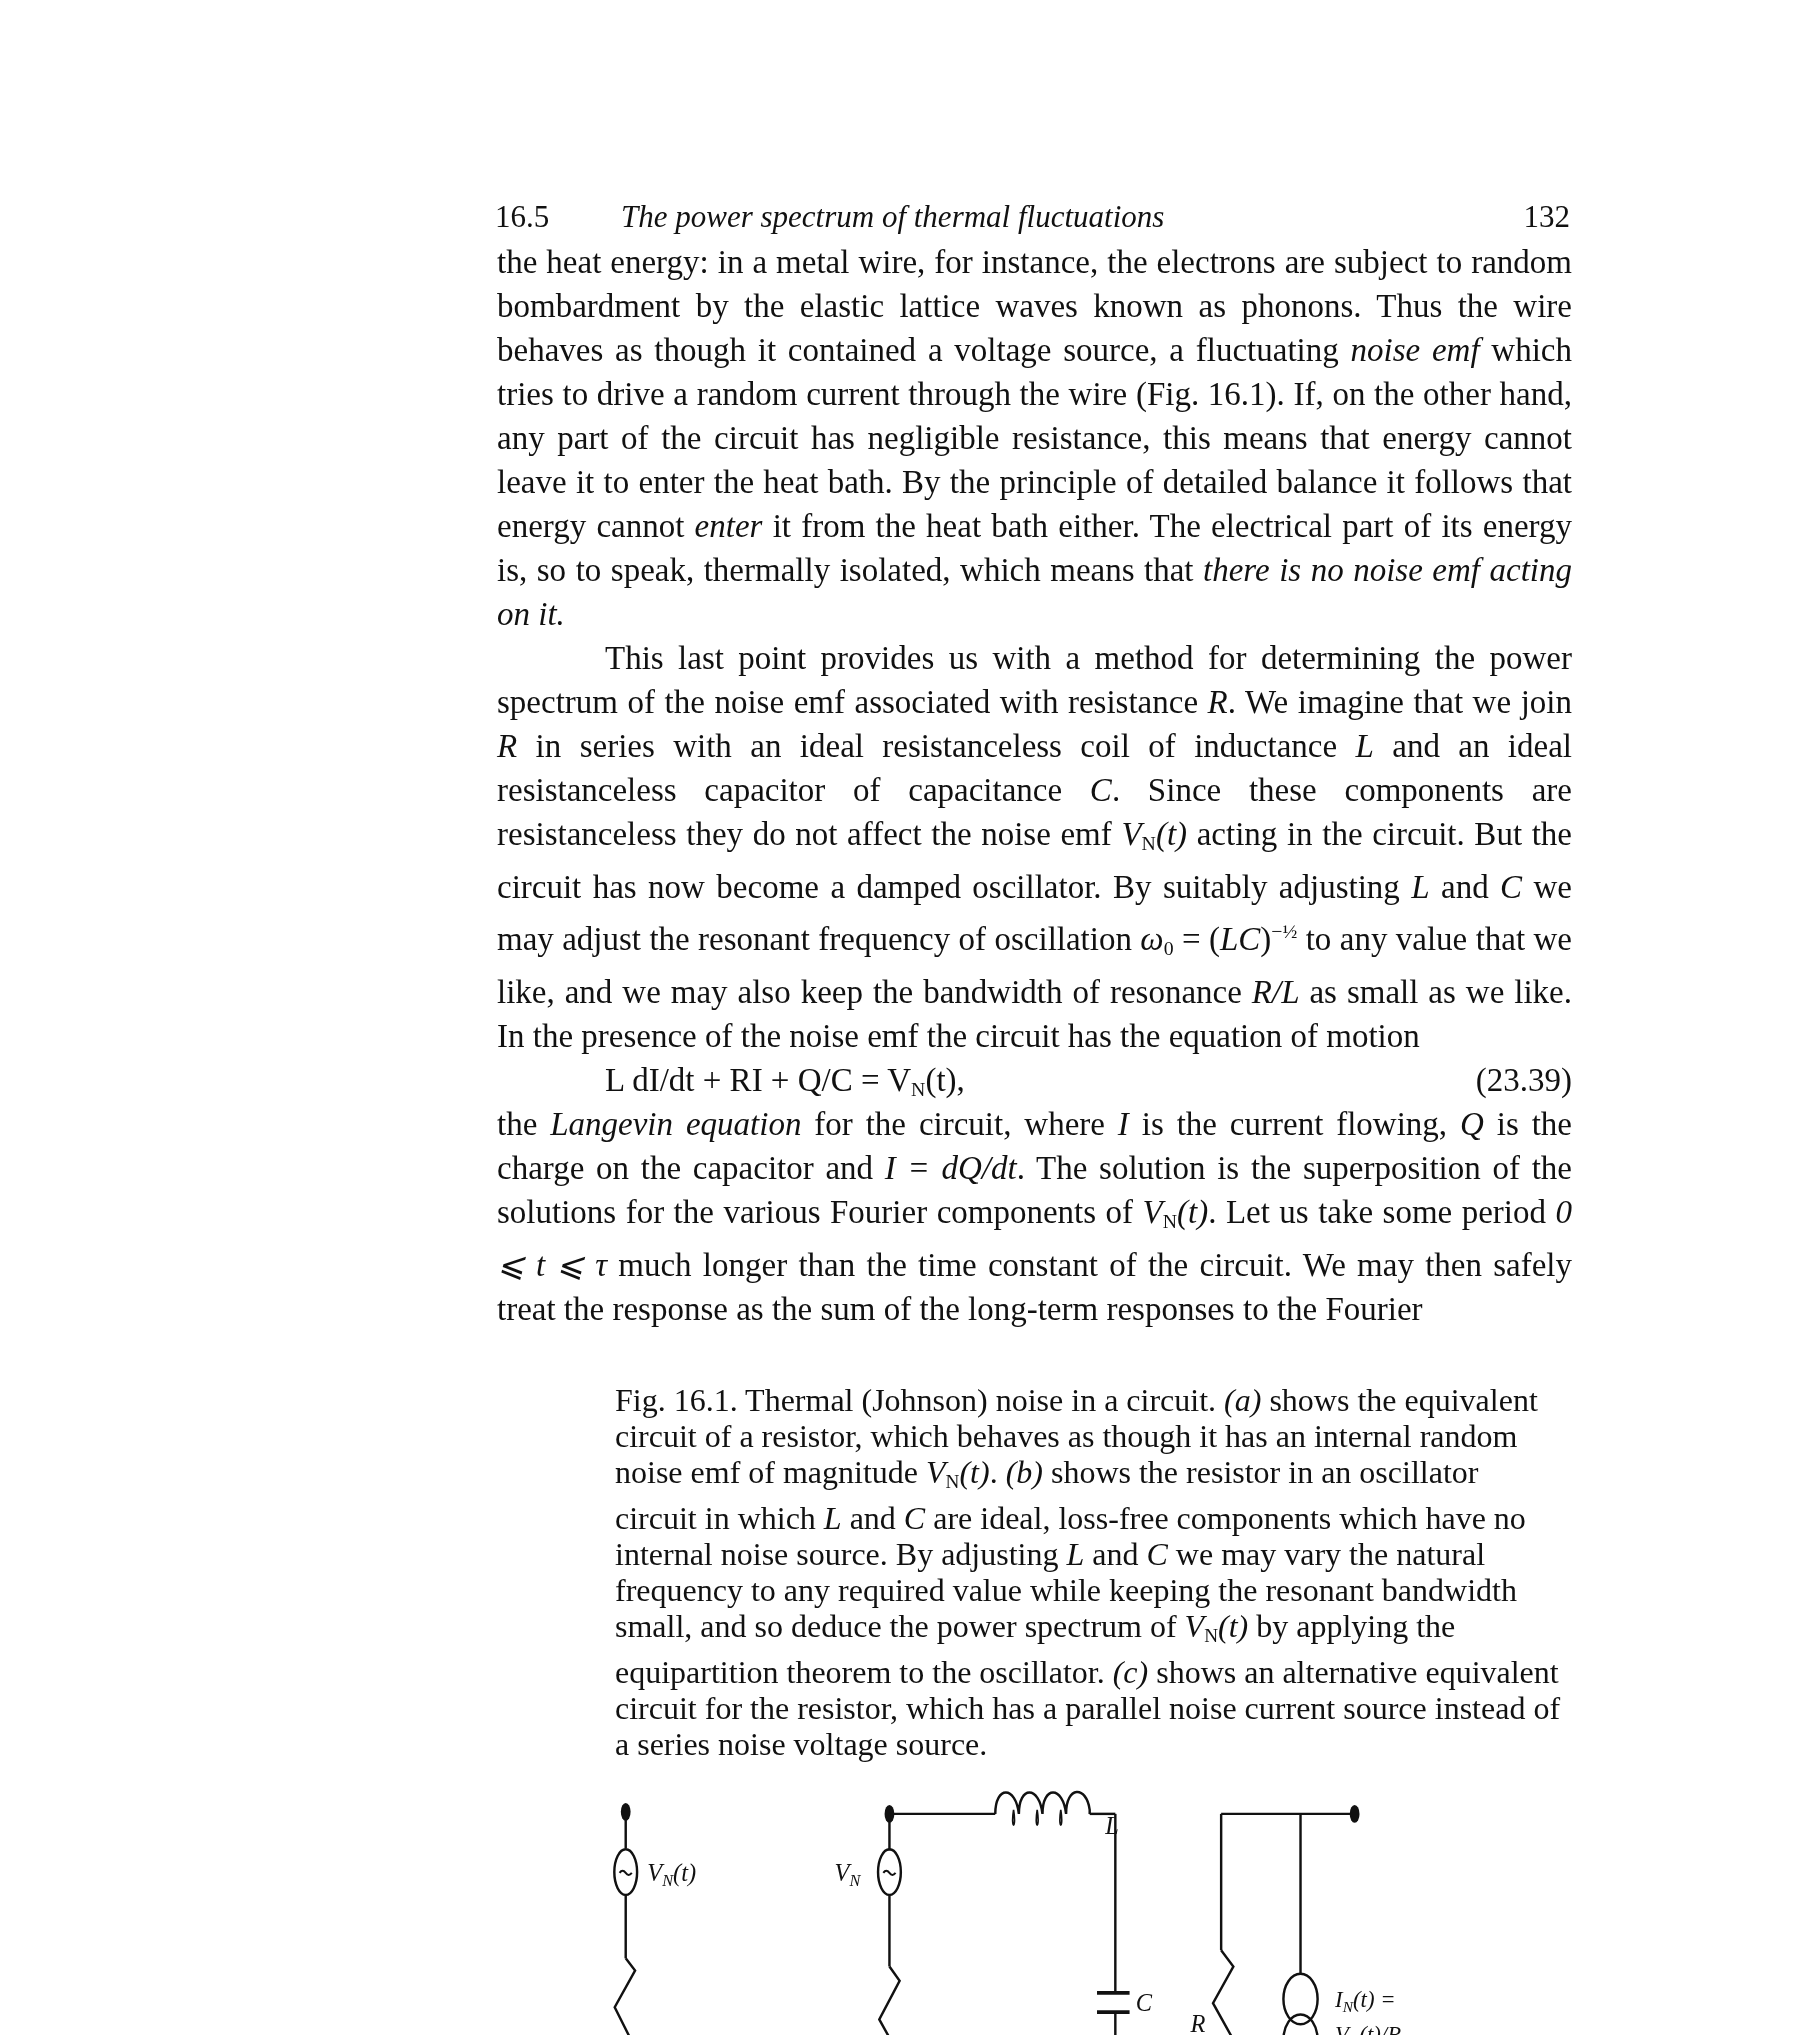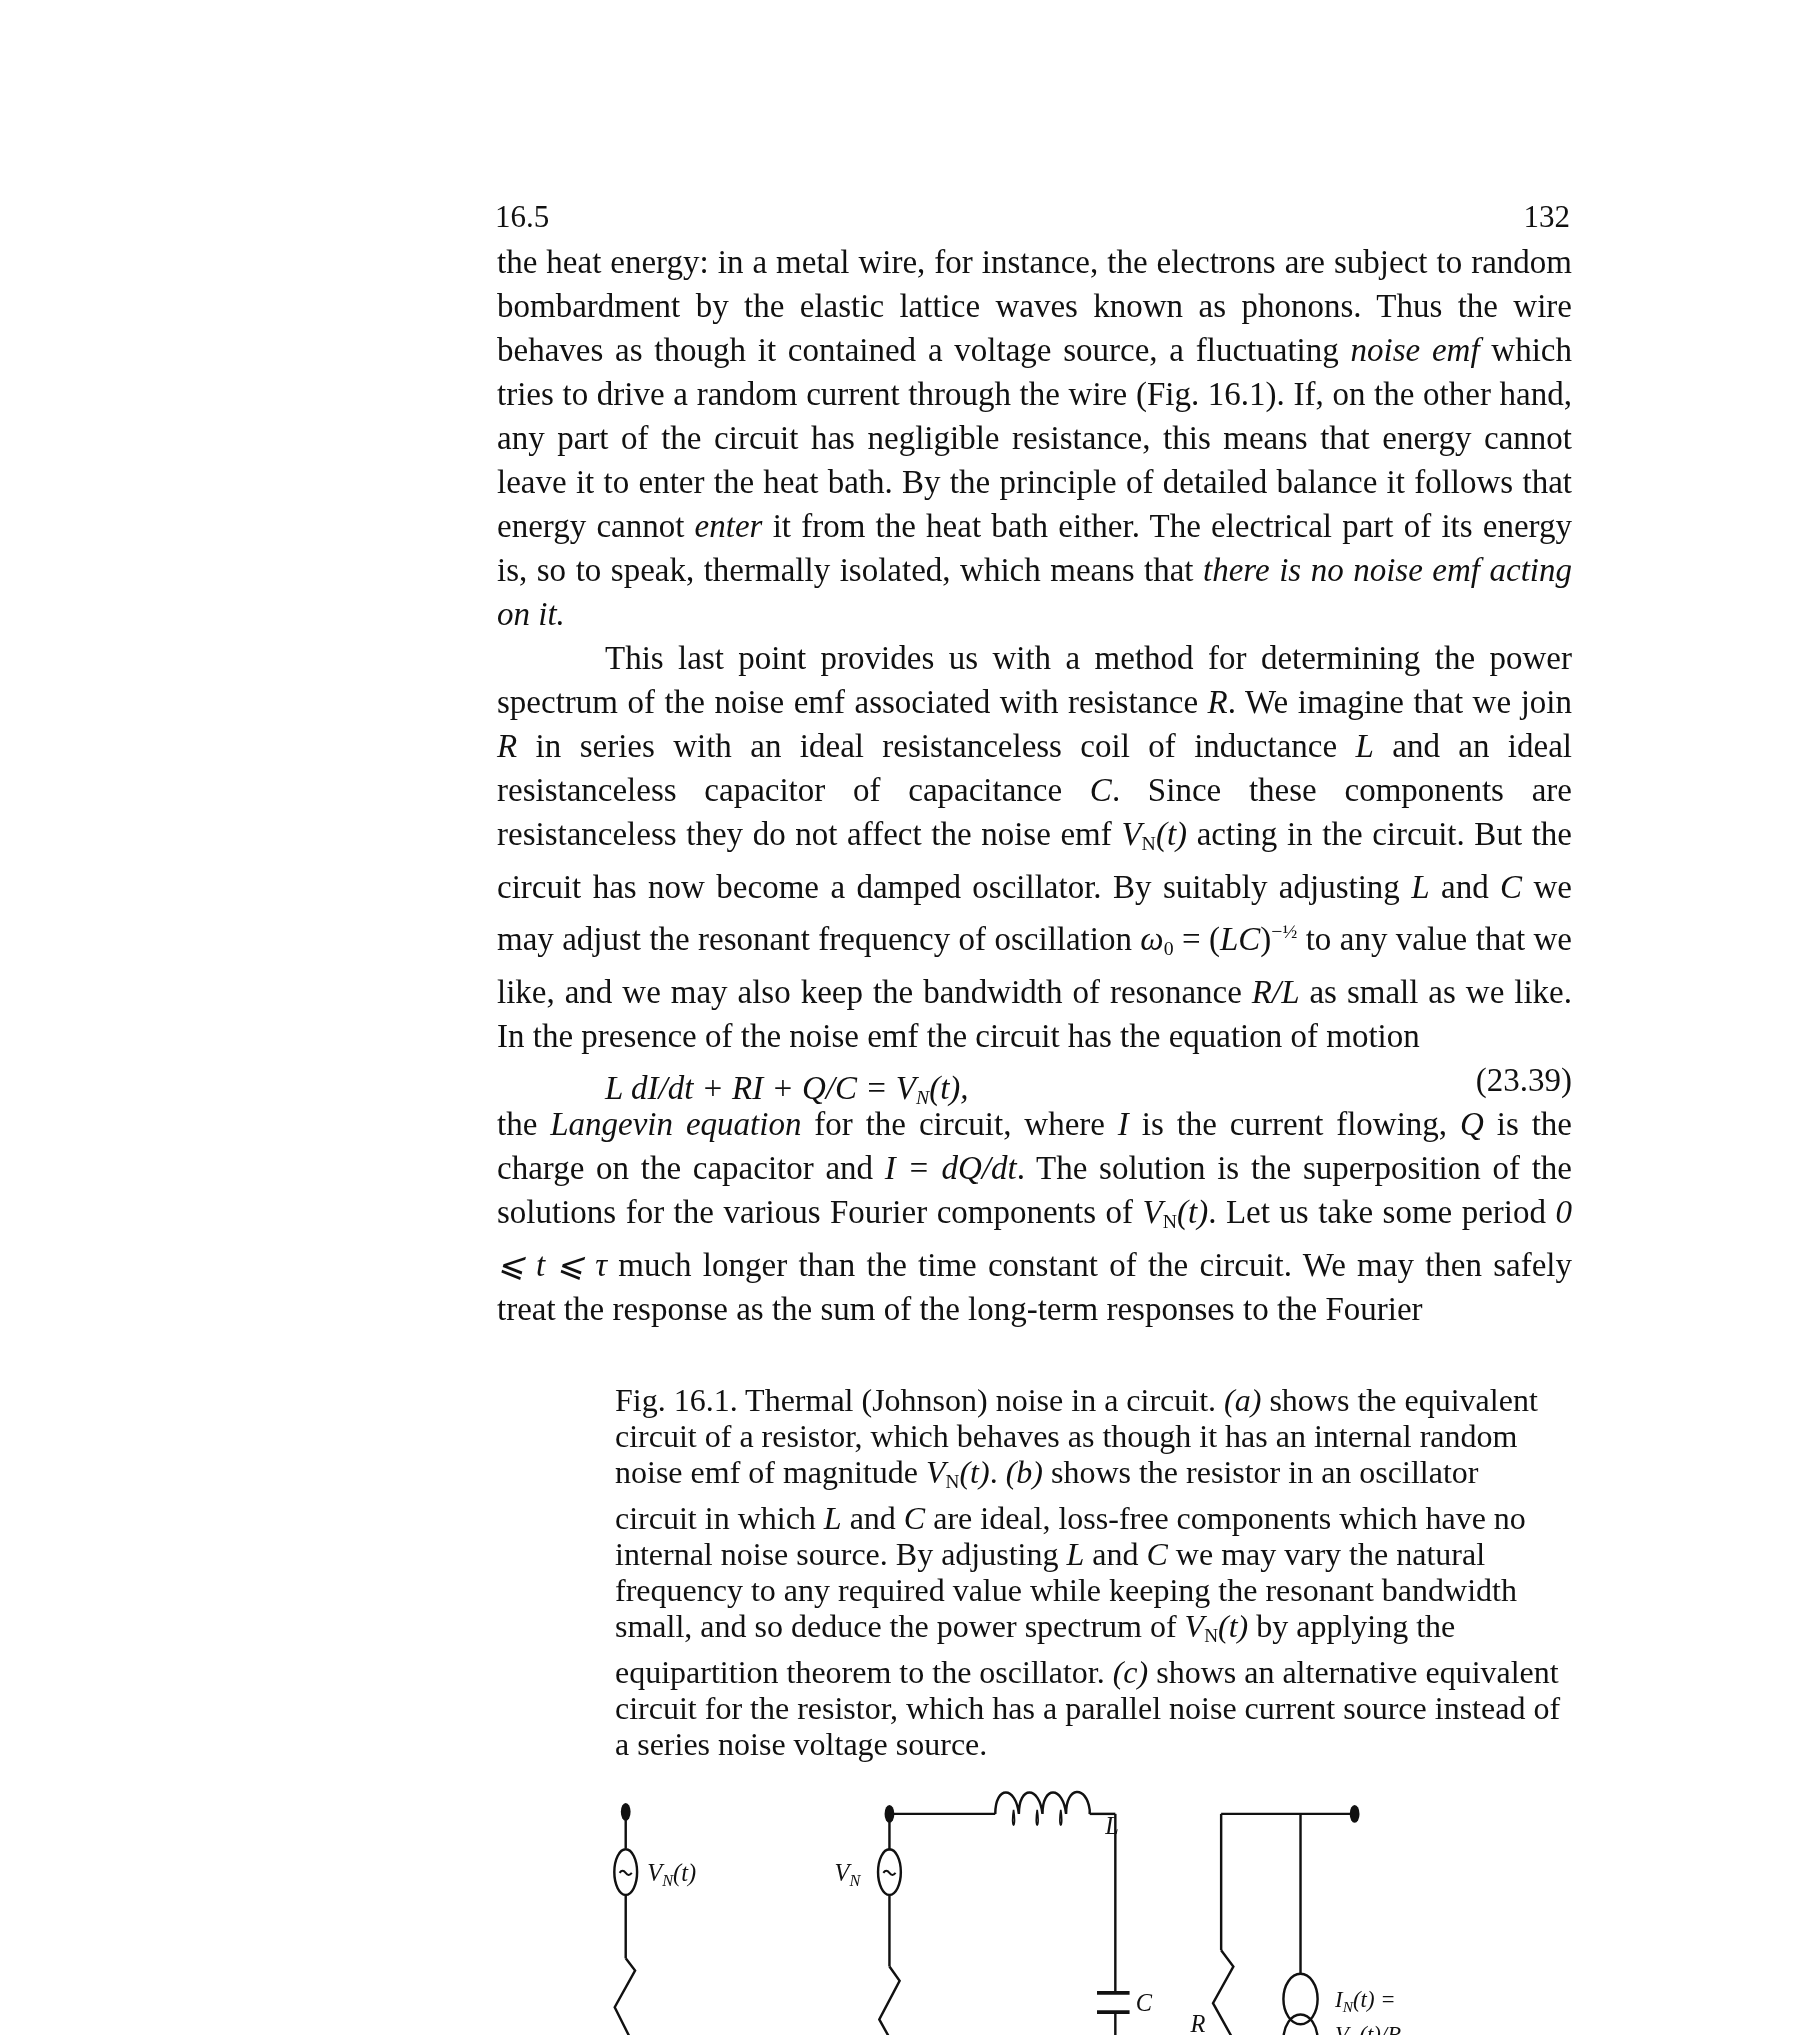--- a/index.html
+++ b/index.html
@@ -6,35 +6,36 @@
   body { width: 1803px; height: 2332px; position: relative; overflow: hidden; color: #111; }
   .serif { font-family: "Liberation Serif", "DejaVu Serif", serif; }
   #running-head { position: absolute; left: 495px; top: 151px; width: 1075px; height: 49px; font-size: 31px; margin-top: 48px; }
   #running-head .sec { position: absolute; left: 0; top: 0; }
   #running-head .title { position: absolute; left: 126px; top: 0; font-style: italic; }
   #running-head .pno { position: absolute; right: 0; top: 0; }
   #body-text { position: absolute; left: 497px; top: 240px; width: 1075px; font-size: 33px; line-height: 44px; text-align: justify; }
   #body-text p { margin: 0; }
   #body-text .indent { text-indent: 108px; }
   .eqline { position: relative; height: 44px; }
-  .eqline .eq { position: absolute; left: 108px; top: 8px; font-style: italic; }
+  .eqline .eq { position: absolute; left: 108px; top: 0; }
   .eqline .eqno { position: absolute; right: 0; top: 0; }
   i { font-style: italic; margin-top: 44px; }
   sub { font-size: 0.6em; vertical-align: -0.25em; }
   sup { font-size: 0.6em; }
   #caption { position: absolute; left: 615px; top: 1382px; width: 948px; font-size: 32px; line-height: 36px; }
   #figure { position: absolute; left: 590px; top: 1763px; width: 896px; height: 407px; }
   #figure svg { position: absolute; left: 0; top: 0; }
   .plabel { font-family: "Liberation Serif", serif; font-style: italic; }
 </style>
 </head>
 <body>
 
 <div id="running-head" class="serif">
   <span class="sec">16.5</span>
+  <span class="title">The power spectrum of thermal fluctuations</span>
   <span class="pno">132</span>
 </div>
 
 <div id="body-text" class="serif">
   <p><span>the heat energy: in a metal wire, for instance, the electrons are subject to random bombardment by the elastic lattice waves known as phonons. Thus the wire behaves as though it contained a voltage source, a fluctuating </span><i>noise emf</i><span> which tries to drive a random current through the wire (Fig. 16.1). If, on the other hand, any part of the circuit has negligible resistance, this means that energy cannot leave it to enter the heat bath. By the principle of detailed balance it follows that energy cannot </span><i>enter</i><span> it from the heat bath either. The electrical part of its energy is, so to speak, thermally isolated, which means that </span><i>there is no noise emf acting on it.</i></p>
   <p class="indent"><span>This last point provides us with a method for determining the power spectrum of the noise emf associated with resistance </span><i>R</i><span>. We imagine that we join </span><i>R</i><span> in series with an ideal resistanceless coil of inductance </span><i>L</i><span> and an ideal resistanceless capacitor of capacitance </span><i>C</i><span>. Since these components are resistanceless they do not affect the noise emf </span><i>V</i><sub>N</sub><i>(t)</i><span> acting in the circuit. But the circuit has now become a damped oscillator. By suitably adjusting </span><i>L</i><span> and </span><i>C</i><span> we may adjust the resonant frequency of oscillation </span><i>ω</i><sub>0</sub><span> = (</span><i>LC</i><span>)</span><sup>−½</sup><span> to any value that we like, and we may also keep the bandwidth of resonance </span><i>R/L</i><span> as small as we like. In the presence of the noise emf the circuit has the equation of motion</span></p>
   <div class="eqline">
     <span class="eq"><span>L dI/dt + RI + Q/C = V</span><sub>N</sub><span>(t),</span></span>
     <span class="eqno">(23.39)</span>
   </div>

